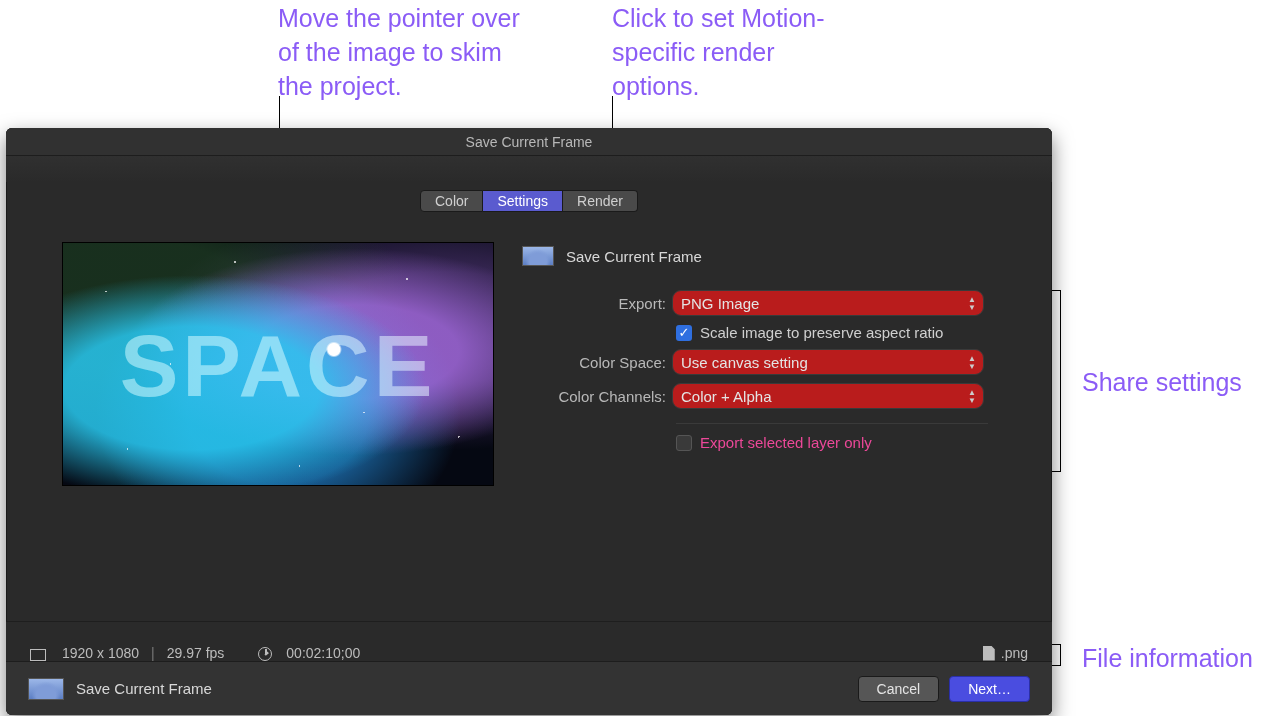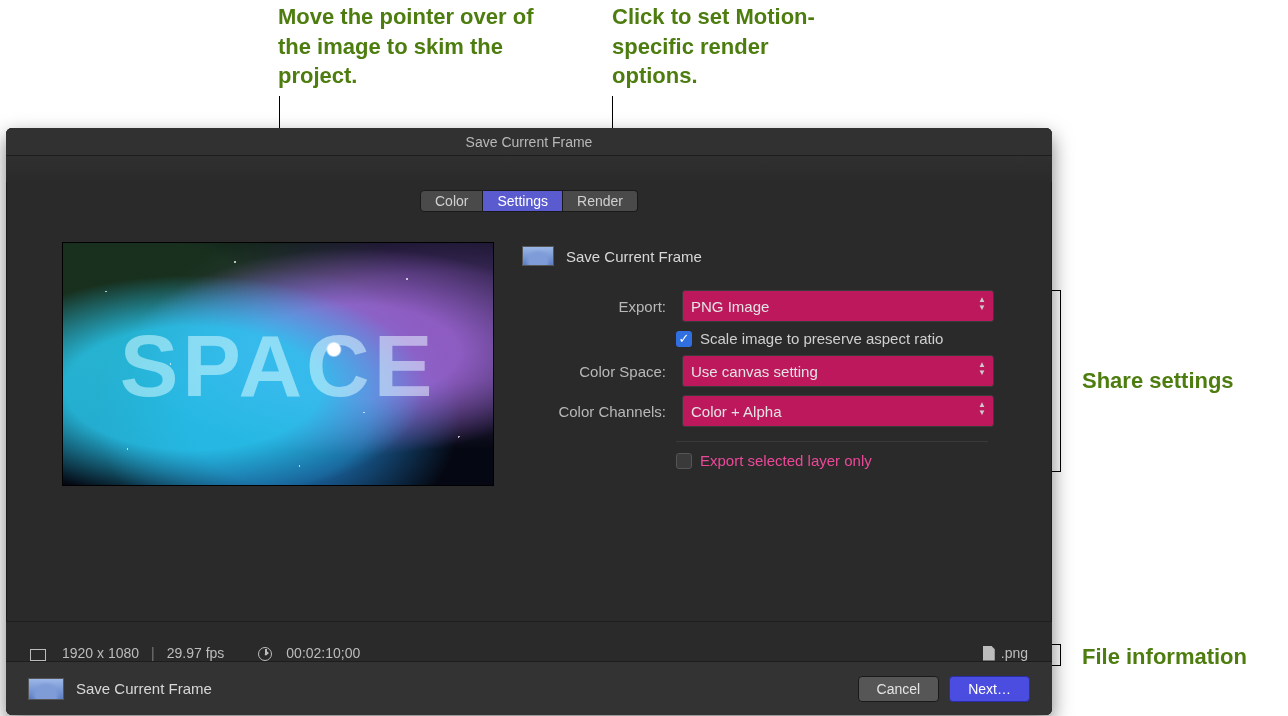--- a/index.html
+++ b/index.html
@@ -7,24 +7,23 @@
     font-family: -apple-system, "Helvetica Neue", Arial, sans-serif;
     background: #fff;
     width: 1288px;
     height: 716px;
     position: relative;
     font-size: 18px;
     color: #000;
   }
   .callout {
     position: absolute;
-    font-size: 22px;
+    font-size: 25px;
     line-height: 1.35;
-    color: #4d7c0f;
-    font-weight: bold;
+    color: #8b5cf6;
   }
   .callout-line {
     position: absolute;
     background: #000;
   }
   .bracket {
     position: absolute;
     border-right: 1px solid #000;
   }
   .bracket::before, .bracket::after {
@@ -141,34 +140,34 @@
   .panel-header { display:flex; align-items:center; gap:12px; margin-bottom:24px; }
   .mini-thumb {
     width:32px; height:20px;
     background:
       radial-gradient(ellipse at 50% 80%, #7f9cd8 0 40%, transparent 60%),
       linear-gradient(#9cb7e8,#5d7fc4);
     border:1px solid #555;
   }
   .panel-title { font-size:15px; color:#d8d8d8; }
 
-  .form-row { display:flex; align-items:center; gap:16px; margin:8px 0; }
+  .form-row { display:flex; align-items:center; gap:6px; margin:8px 0; }
   .form-label {
     width:144px;
     text-align:right;
     font-size:15px;
     color:#b8b8b8;
   }
   .popup {
     flex:1;
     max-width:312px;
-    background:#be185d;
+    background:#b91c1c;
     border:1px solid #3a3a3a;
-    border-radius:3px;
-    height:32px;
+    border-radius:9px;
+    height:26px;
     display:flex;
     align-items:center;
     padding:0 8px;
     font-size:15px;
     color:#e4e4e4;
     position:relative;
     cursor:pointer;
   }
   .popup .arrows {
     position:absolute; right:4px; top:3px;

